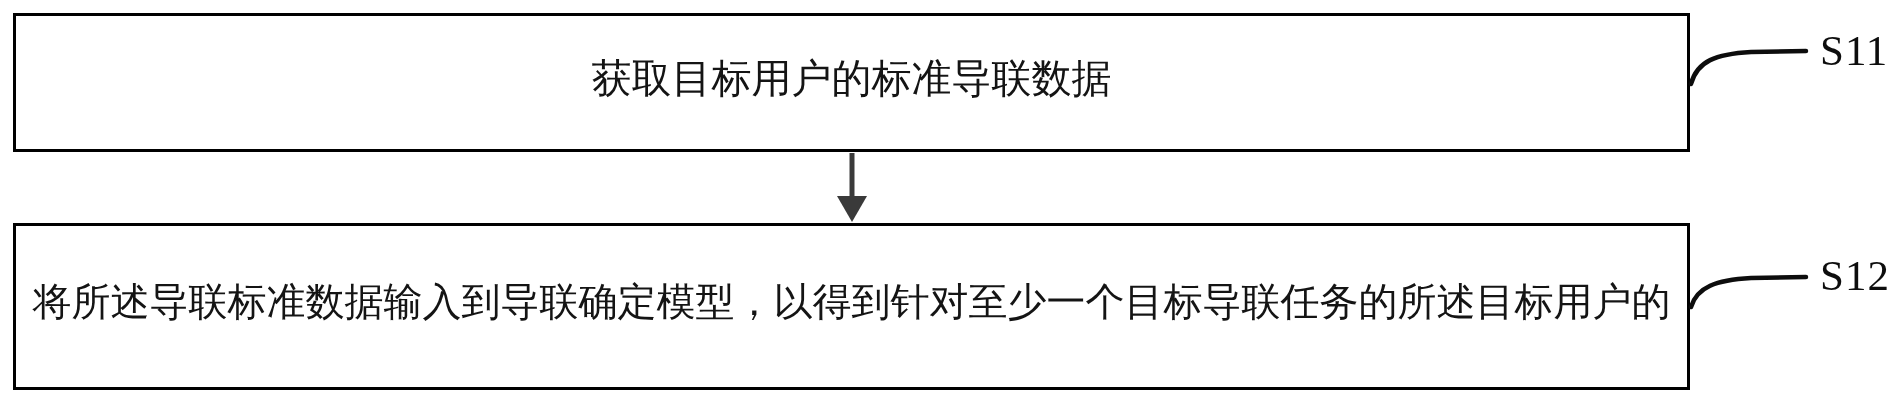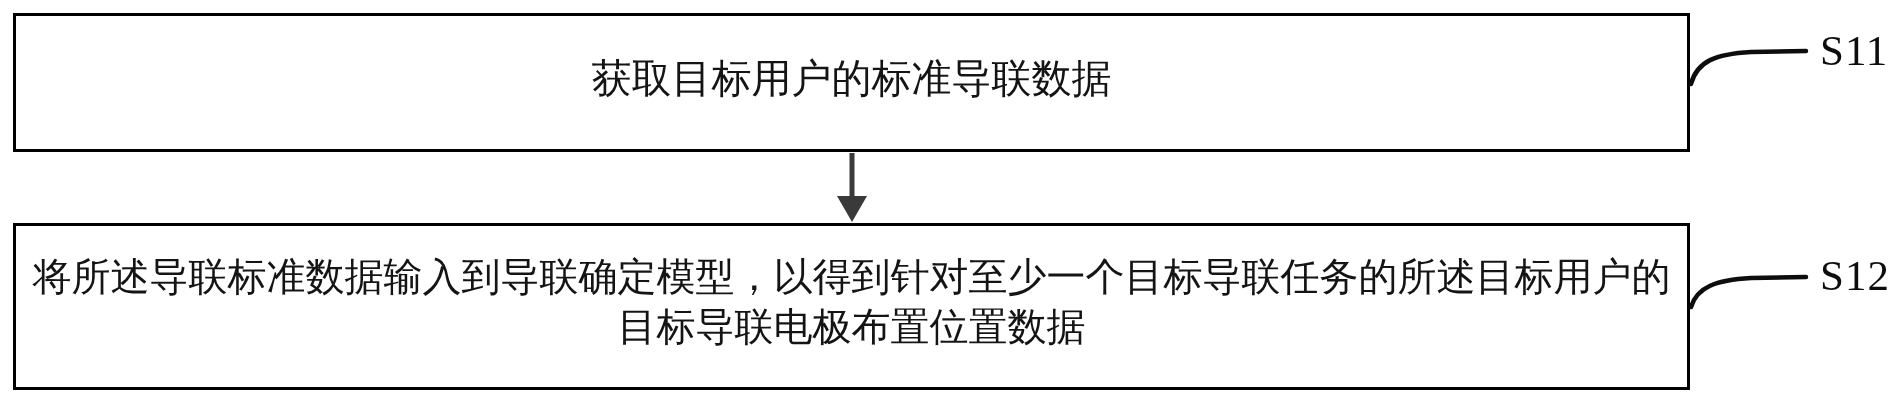--- a/index.html
+++ b/index.html
@@ -67,21 +67,20 @@
 <body>
 
 <div class="fig">
 
   <div class="box box1">
     <div class="box-text">获取目标用户的标准导联数据</div>
   </div>
 
   <div class="box box2">
     <div class="box-text">将所述导联标准数据输入到导联确定模型，以得到针对至少一个目标导联任务的所述目标用户的</div>
-    <div class="box-text">目标导联电极布置位置数据</div>
   </div>
 
   <svg class="overlay" viewBox="0 0 1889 404" xmlns="http://www.w3.org/2000/svg">
 
     <line x1="852" y1="153" x2="852" y2="201" stroke="#3a3a3a" stroke-width="5"></line>
     <polygon points="837,196 867,196 852,222" fill="#3a3a3a"></polygon>
 
     <path d="M 1691 84 C 1697 61 1716 54 1751 52 L 1806 51" fill="none" stroke="#0d0d0d" stroke-width="4.5" stroke-linecap="round"></path>
 
     <path d="M 1691 307 C 1697 287 1716 280 1751 278 L 1806 277" fill="none" stroke="#0d0d0d" stroke-width="4.5" stroke-linecap="round"></path>

